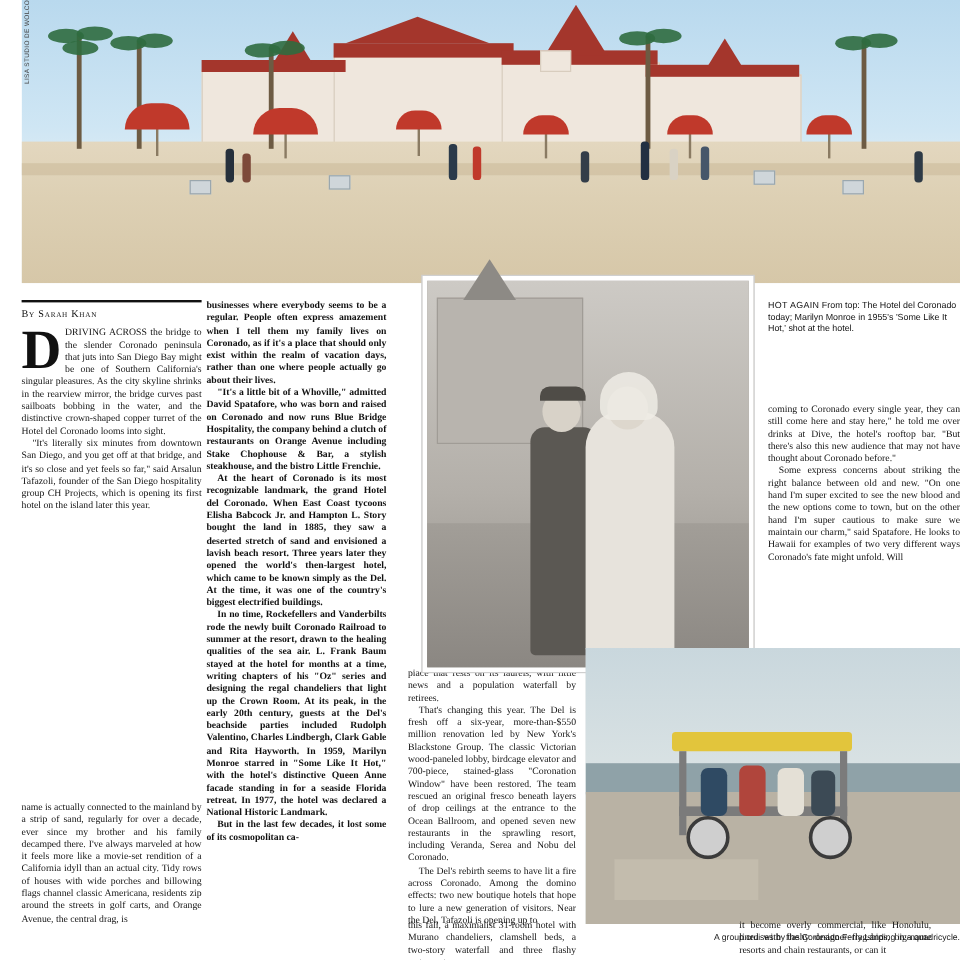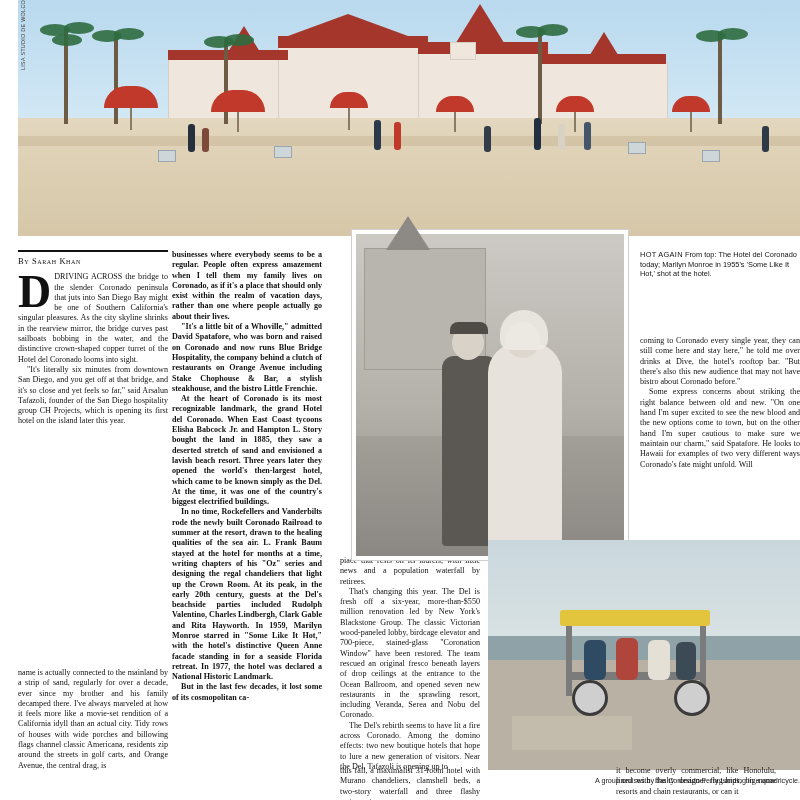--- a/index.html
+++ b/index.html
@@ -195,21 +195,21 @@
     <div class="bw-head" style="left:150px;bottom:198px;width:34px;height:36px;background:#ddd7cd;"></div>
     <div class="bw-head" style="left:144px;bottom:206px;width:48px;height:40px;background:#efece5;border-radius:24px 24px 10px 10px;opacity:.85;"></div>
   </div>
 
   <div class="hot">
     <b>HOT AGAIN</b>
     <span>From top: The Hotel del Coronado today; Marilyn Monroe in 1955's 'Some Like It Hot,' shot at the hotel.</span>
   </div>
 
   <div class="col" style="left:640px;top:336px;width:160px;">
-    <p class="first">coming to Coronado every single year, they can still come here and stay here," he told me over drinks at Dive, the hotel's rooftop bar. "But there's also this new audience that may not have bistro about Coronado before."</p>
+    <p class="first">coming to Coronado every single year, they can still come here and stay here," he told me over drinks at Dive, the hotel's rooftop bar. "But there's also this new audience that may not have thought about Coronado before."</p>
     <p>Some express concerns about striking the right balance between old and new. "On one hand I'm super excited to see the new blood and the new options come to town, but on the other hand I'm super cautious to make sure we maintain our charm," said Spatafore. He looks to Hawaii for examples of two very different ways Coronado's fate might unfold. Will</p>
   </div>
 
   <div class="quad">
     <div class="q-sky"></div>
     <div class="q-water"></div>
     <div class="q-dock"></div>
     <div class="q-canopy"></div>
     <div class="q-frame" style="left:78px;top:86px;width:6px;height:70px;"></div>
     <div class="q-frame" style="left:212px;top:86px;width:6px;height:70px;"></div>

